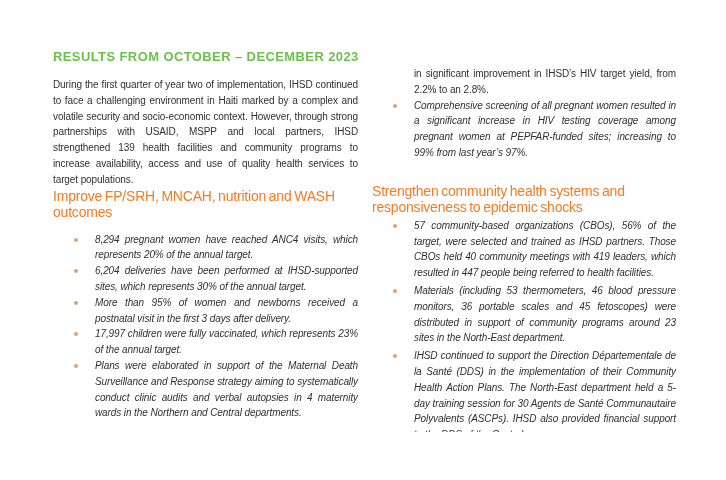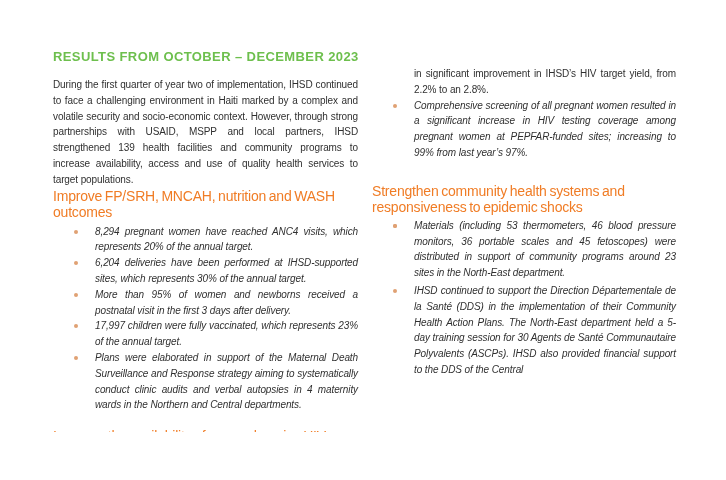--- a/index.html
+++ b/index.html
@@ -42,21 +42,21 @@
     font-weight: normal;
     letter-spacing: -0.2px;
     word-spacing: -1px;
     line-height: 16px;
   }
   .col-left .orange-heading.first { }
   .col-left .orange-heading.second { margin-top: 15px; line-height: 16px; }
   .col-right .orange-heading { margin-top: 22px; line-height: 16.5px; }
 
   ul.bullets { list-style: none; }
-  .col-left ul.bullets { margin-top: 4px; }
+  .col-left ul.bullets { margin-top: 12px; }
   .col-right ul.bullets.lower { margin-top: 2px; }
   ul.bullets li {
     position: relative;
     padding-left: 42px;
     font-size: 10px;
     line-height: 15.8px;
     letter-spacing: -0.1px;
     color: #303030;
     text-align: justify;
     font-style: italic;
@@ -126,20 +126,21 @@
           <span>Comprehensive screening of all pregnant women resulted in a significant increase in HIV testing coverage among pregnant women at PEPFAR-funded sites; increasing to 99% from last year’s 97%.</span>
         </li>
       </ul>
 
     <h2 class="orange-heading">Strengthen community health systems and responsiveness to epidemic shocks</h2>
 
     <ul class="bullets lower">
 
         <li>
           <span class="dot"></span>
+          <span>57 community-based organizations (CBOs), 56% of the target, were selected and trained as IHSD partners. Those CBOs held 40 community meetings with 419 leaders, which resulted in 447 people being referred to health facilities.</span>
         </li>
 
         <li>
           <span class="dot"></span>
           <span>Materials (including 53 thermometers, 46 blood pressure monitors, 36 portable scales and 45 fetoscopes) were distributed in support of community programs around 23 sites in the North-East department.</span>
         </li>
 
         <li>
           <span class="dot"></span>
           <span>IHSD continued to support the Direction Départementale de la Santé (DDS) in the implementation of their Community Health Action Plans. The North-East department held a 5-day training session for 30 Agents de Santé Communautaire Polyvalents (ASCPs). IHSD also provided financial support to the DDS of the Central</span>

